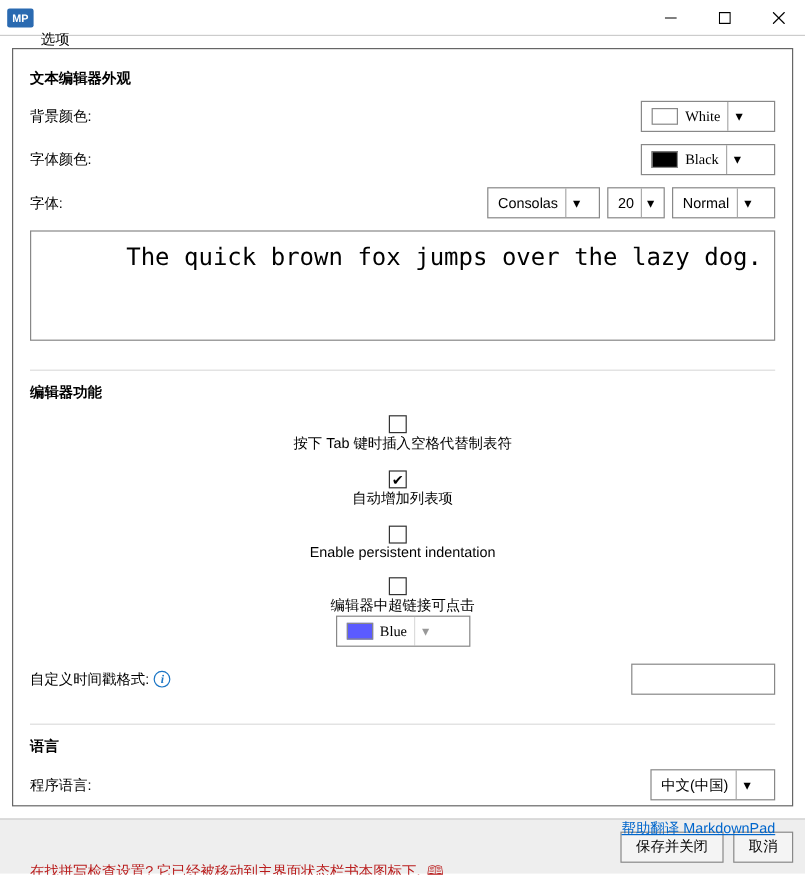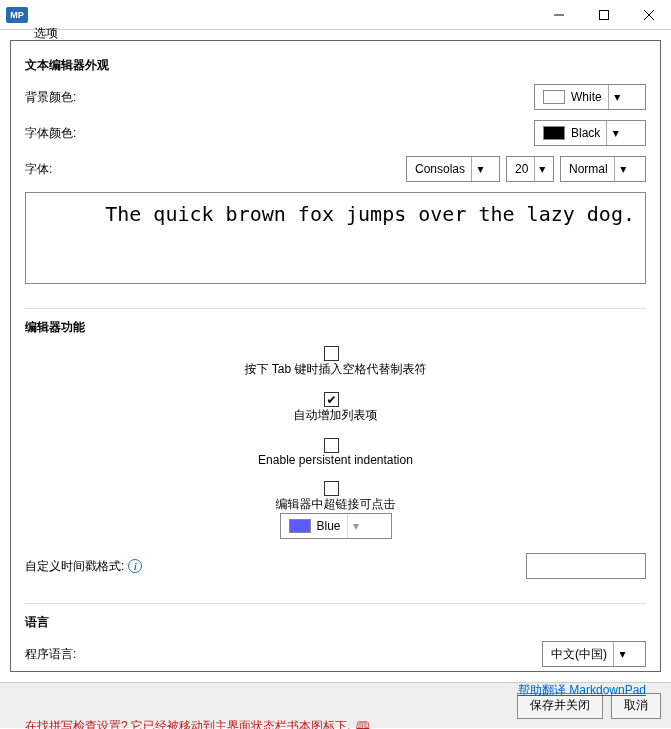--- a/index.html
+++ b/index.html
@@ -101,21 +101,21 @@
   }
   .combo .arrow {
     width: 18px;
     border-left: 1px solid #aaa;
     height: 100%;
     display: flex;
     align-items: center;
     justify-content: center;
     margin-left: 6px;
   }
-  .combo.wide { width: 112px; }
+  .combo.wide { width: 112px; font-family: Liberation Serif, serif; }
   .combo.fontname { width: 94px; }
   .combo.fontsize { width: 48px; }
   .combo.fontweight { width: 86px; }
   .swatch {
     width: 22px; height: 14px;
     border: 1px solid #888;
     margin-right: 6px;
   }
   .preview {
     border: 1px solid #888;

